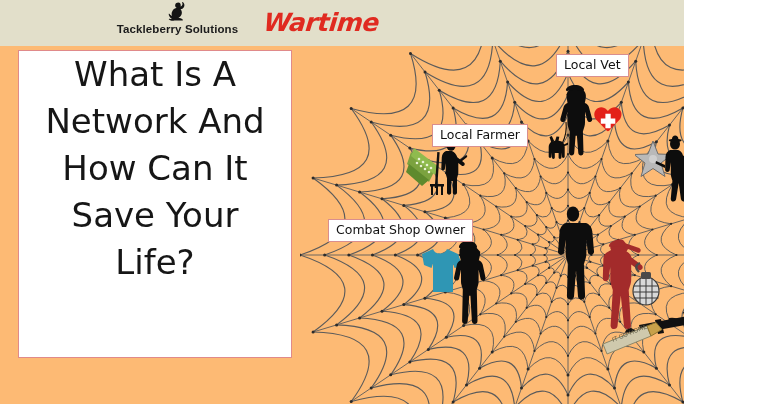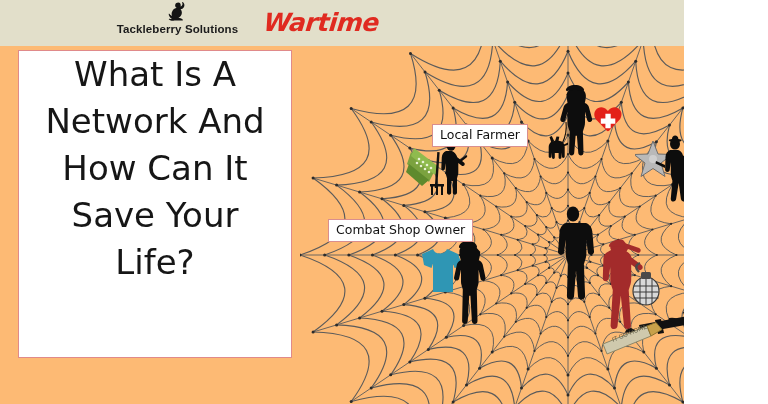--- a/index.html
+++ b/index.html
@@ -531,16 +531,17 @@
       </g>
 
       <g>
         <path fill="#cfc9ad" stroke="#8d8768" stroke-width="1" d="M8 108 l44-18 4 10 -44 18z"></path>
         <path fill="#c8a14a" stroke="#8d7430" stroke-width="1" d="M52 90 l9-3.5 6 7 -11 6.5z"></path>
         <text x="18" y="106" fill="#5d5a45" font-family="DejaVu Sans, sans-serif" font-size="6" transform="rotate(-22 18 106)">IT GO HOME</text>
       </g>
     </svg>
   </div>
 
+  <div class="callout cl-vet">Local Vet</div>
   <div class="callout cl-farmer">Local Farmer</div>
   <div class="callout cl-thrift">Combat Shop Owner</div>
 
 </div>
 
 </body></html>

